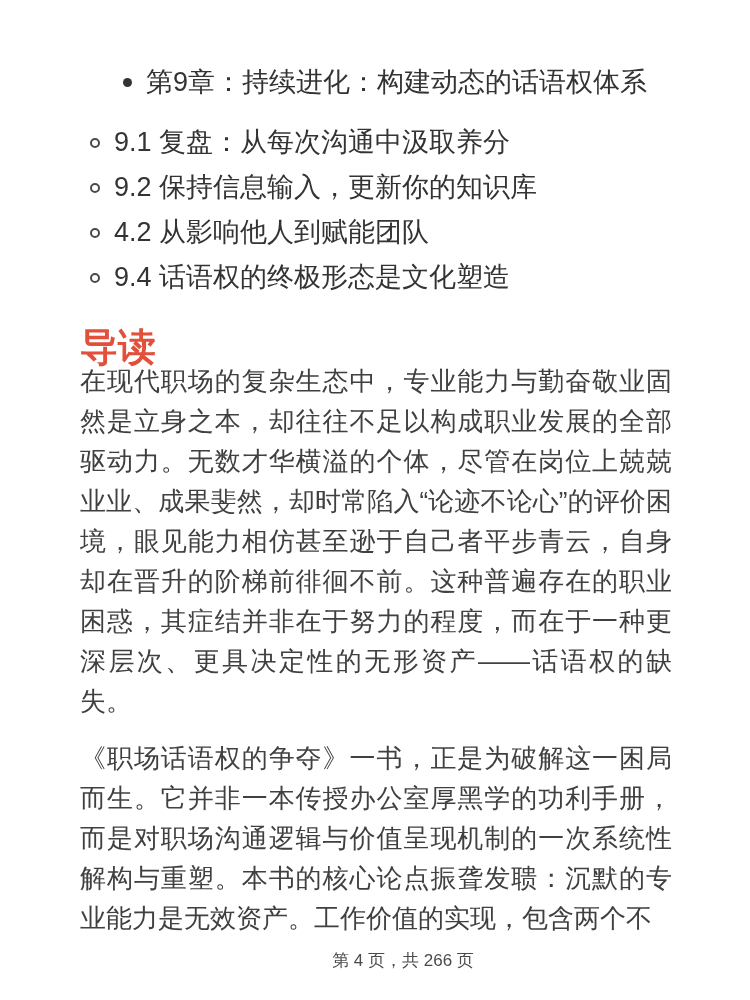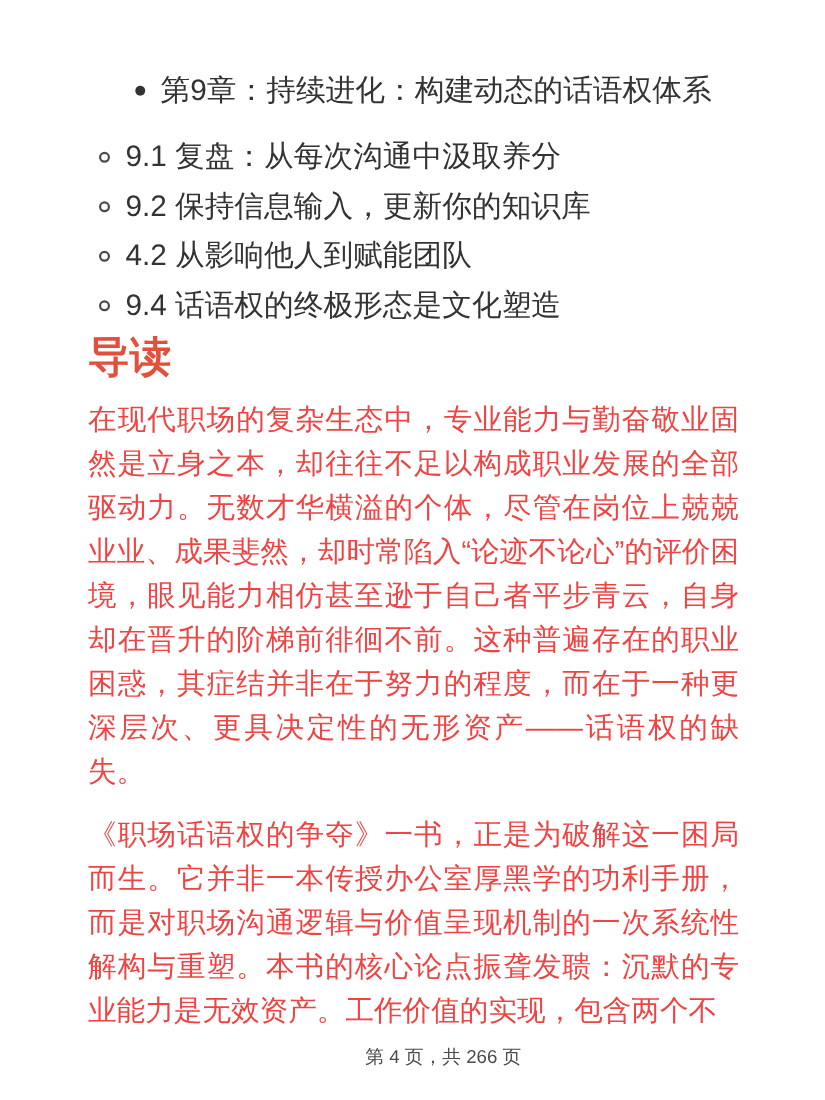--- a/index.html
+++ b/index.html
@@ -72,21 +72,21 @@
     position: absolute;
     top: 361px;
     left: 80px;
     width: 592px;
   }
   .body-para {
     margin: 0 0 17px 0;
     font-size: 26px;
     line-height: 40px;
     text-align: justify;
-    color: #ef4444;
+    color: #404040;
     letter-spacing: 0px;
   }
   
   .page-footer {
     position: absolute;
     left: 0;
     bottom: 28px;
     width: 100%;
     text-align: center;
     font-size: 17px;
@@ -115,21 +115,21 @@
     <li class="toc-section">
       <span class="bullet-circle"></span>
       <span>4.2 从影响他人到赋能团队</span>
     </li>
     <li class="toc-section">
       <span class="bullet-circle"></span>
       <span>9.4 话语权的终极形态是文化塑造</span>
     </li>
   </ul>
 
-  <h2 class="intro-heading" style="color: rgb(226, 80, 60);">导读</h2>
+  <h2 class="intro-heading" style="color: rgb(226, 80, 60); margin-top: 22px;">导读</h2>
 
   <div class="body-text">
     <p class="body-para">在现代职场的复杂生态中，专业能力与勤奋敬业固然是立身之本，却往往不足以构成职业发展的全部驱动力。无数才华横溢的个体，尽管在岗位上兢兢业业、成果斐然，却时常陷入“论迹不论心”的评价困境，眼见能力相仿甚至逊于自己者平步青云，自身却在晋升的阶梯前徘徊不前。这种普遍存在的职业困惑，其症结并非在于努力的程度，而在于一种更深层次、更具决定性的无形资产——话语权的缺失。</p>
     <p class="body-para">《职场话语权的争夺》一书，正是为破解这一困局而生。它并非一本传授办公室厚黑学的功利手册，而是对职场沟通逻辑与价值呈现机制的一次系统性解构与重塑。本书的核心论点振聋发聩：沉默的专业能力是无效资产。工作价值的实现，包含两个不</p>
   </div>
 
   <div class="page-footer">
     <span>第 4 页，共 266 页</span>
   </div>
 

